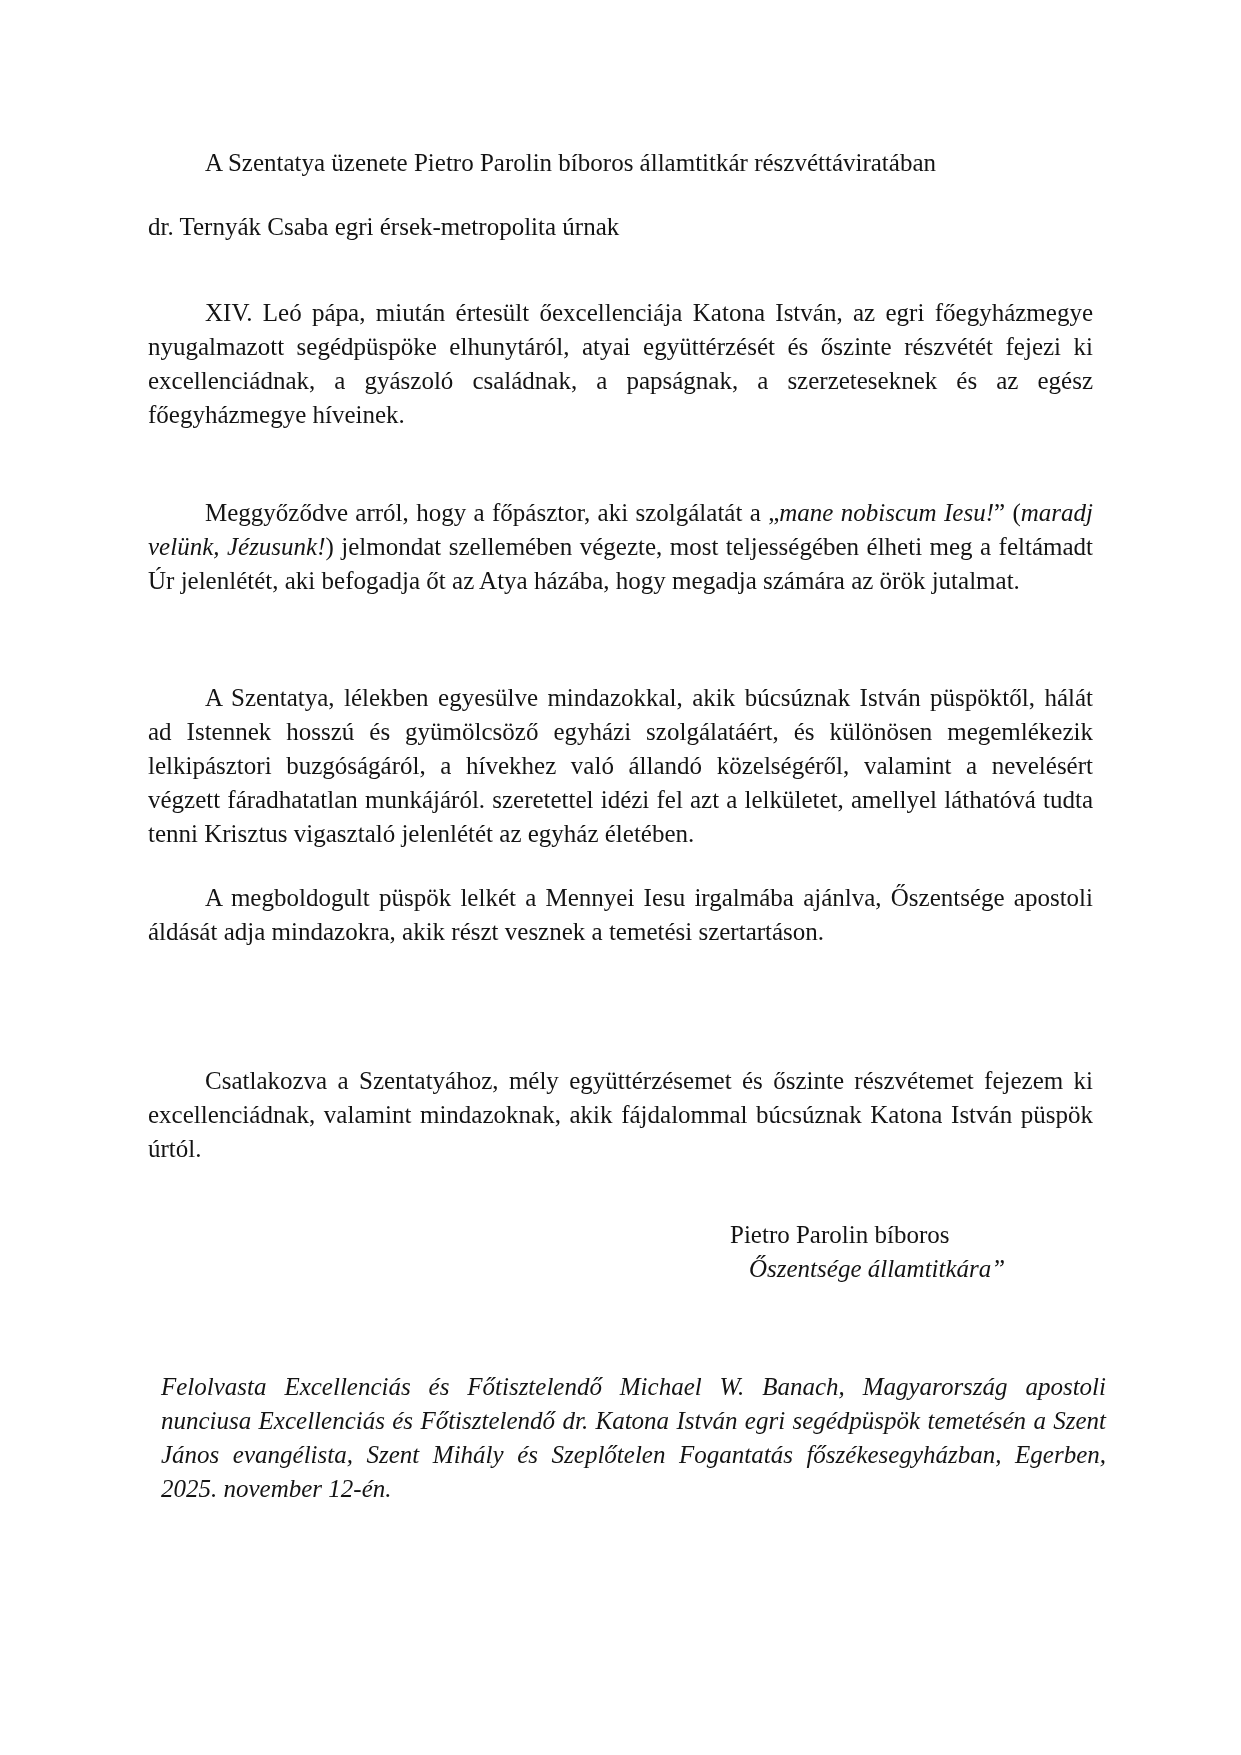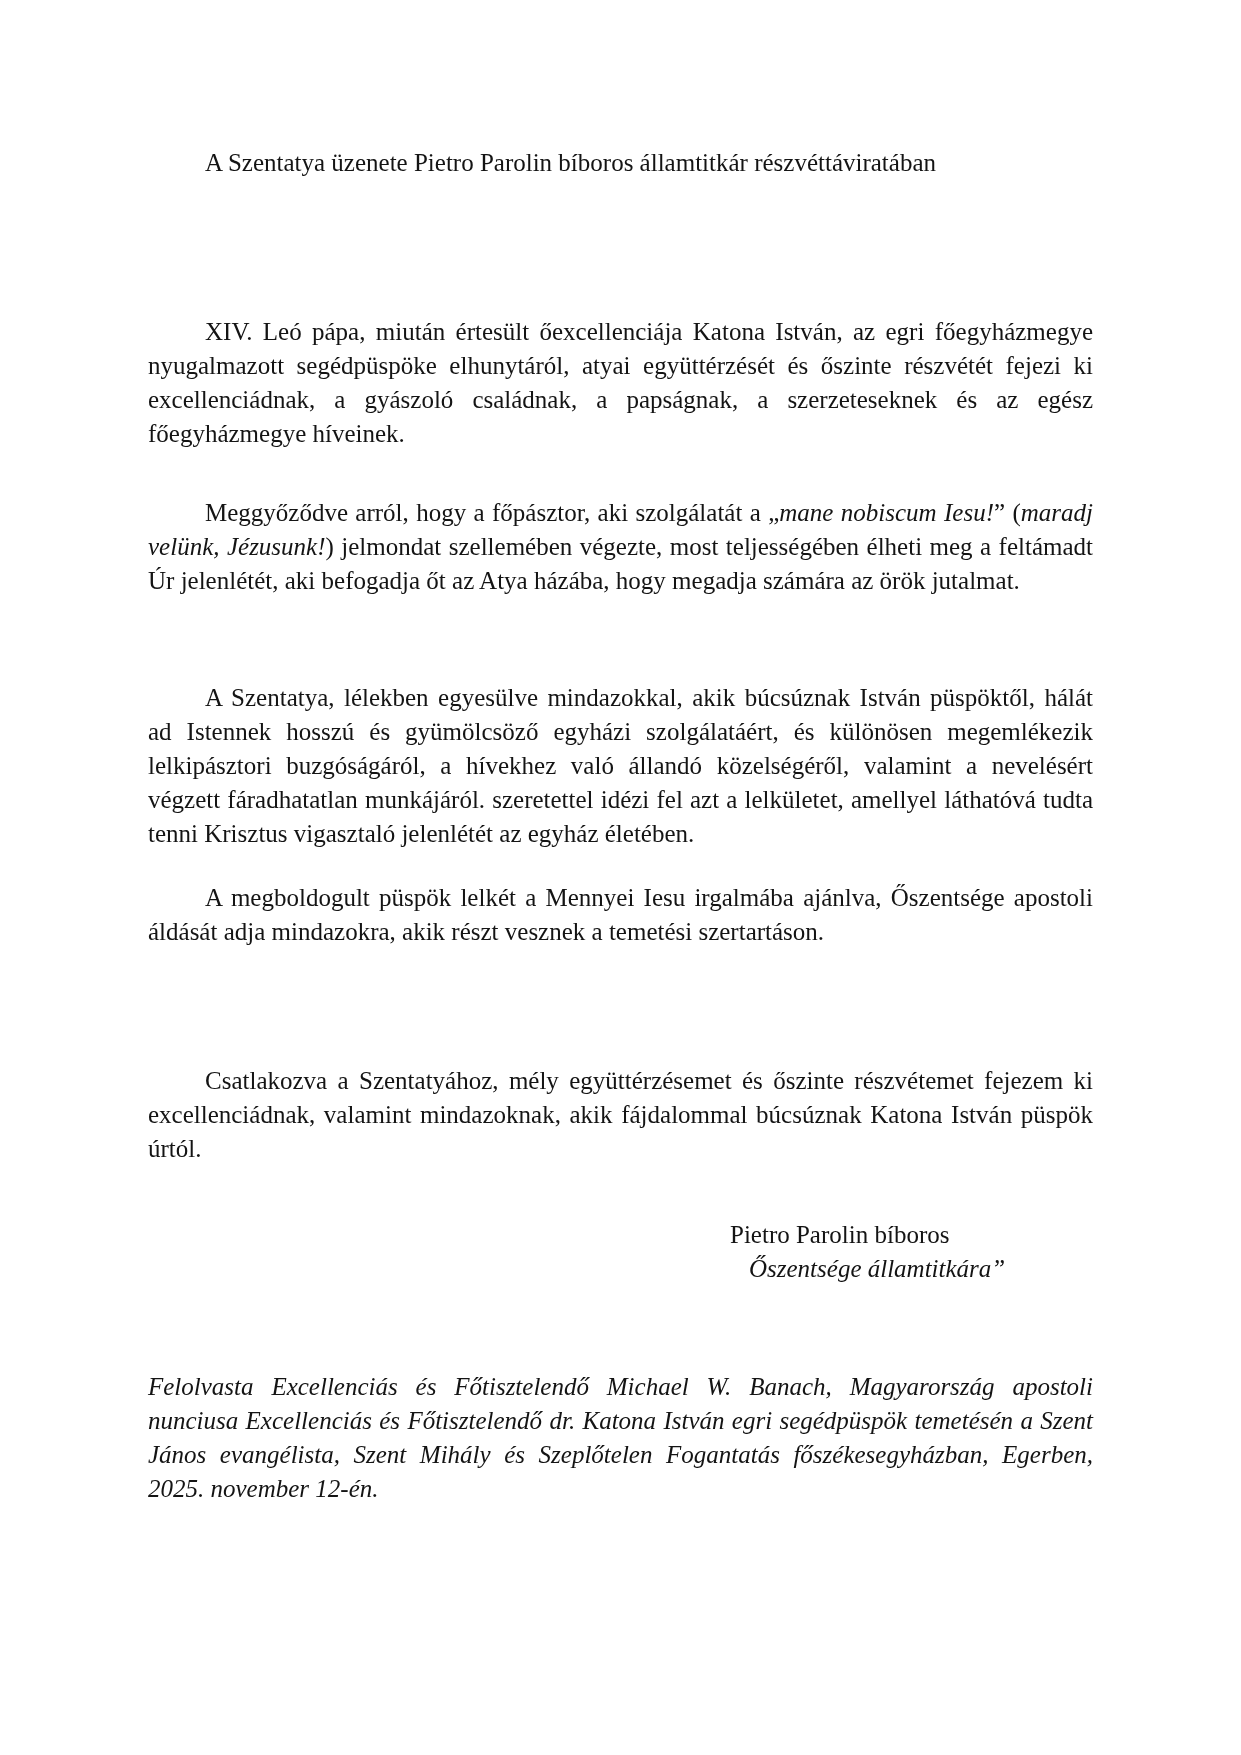--- a/index.html
+++ b/index.html
@@ -2,40 +2,41 @@
 <html><head>
   <meta charset="utf-8">
   <style>
     html, body { margin: 0; padding: 0; background: #ffffff; }
     body { width: 1241px; height: 1755px; position: relative; overflow: hidden; color: #111; }
     .page { position: absolute; left: 148px; top: 0; width: 945px; font-family: "Liberation Serif", serif; font-size: 25px; line-height: 34px; color: #141414; }
     .title { position: absolute; top: 146px; left: 57px; white-space: nowrap; }
     .salutation { position: absolute; top: 210px; left: 0; width: 945px; }
     .salutation div { white-space: nowrap; }
     .para { position: absolute; left: 0; width: 945px; text-align: justify; text-indent: 57px; margin: 0; }
-    .p1 { top: 315px; }
+    .p1 { top: 296px; }
     .p2 { top: 496px; }
     .p3 { top: 681px; }
     .p4 { top: 881px; }
     .p5 { top: 1064px; }
     .signature { position: absolute; top: 1218px; left: 0; width: 945px; font-family: "Liberation Serif", serif; }
     .sig-name { position: absolute; left: 582px; white-space: nowrap; top: 0; text-align: center; }
     .sig-title { position: absolute; left: 565px; white-space: nowrap; top: 34px; font-style: italic; margin-left: 36px; }
-    .footer { position: absolute; top: 1370px; left: 0; width: 945px; font-style: italic; text-align: justify; margin: 0; }
+    .footer { position: absolute; top: 1370px; left: 13px; width: 945px; font-style: italic; text-align: justify; margin: 0; }
     .footer-line-last { text-align-last: left; }
     em { font-style: italic; margin-top: 8px; }
   </style>
 </head>
 <body>
 
 <div class="page">
 
   <div class="title">A Szentatya üzenete Pietro Parolin bíboros államtitkár részvéttáviratában</div>
 
   <div class="salutation">
+    <div>dr. Ternyák Csaba egri érsek-metropolita úrnak</div>
   </div>
 
   <p class="para p1">XIV. Leó pápa, miután értesült őexcellenciája Katona István, az egri főegyházmegye nyugalmazott segédpüspöke elhunytáról, atyai együttérzését és őszinte részvétét fejezi ki excellenciádnak, a gyászoló családnak, a papságnak, a szerzeteseknek és az egész főegyházmegye híveinek.</p>
 
   <p class="para p2"><span>Meggyőződve arról, hogy a főpásztor, aki szolgálatát a „</span><em>mane nobiscum Iesu!</em><span>” (</span><em>maradj velünk, Jézusunk!</em><span>) jelmondat szellemében végezte, most teljességében élheti meg a feltámadt Úr jelenlétét, aki befogadja őt az Atya házába, hogy megadja számára az örök jutalmat.</span></p>
 
   <p class="para p3">A Szentatya, lélekben egyesülve mindazokkal, akik búcsúznak István püspöktől, hálát ad Istennek hosszú és gyümölcsöző egyházi szolgálatáért, és különösen megemlékezik lelkipásztori buzgóságáról, a hívekhez való állandó közelségéről, valamint a nevelésért végzett fáradhatatlan munkájáról. szeretettel idézi fel azt a lelkületet, amellyel láthatóvá tudta tenni Krisztus vigasztaló jelenlétét az egyház életében.</p>
 
   <p class="para p4">A megboldogult püspök lelkét a Mennyei Iesu irgalmába ajánlva, Őszentsége apostoli áldását adja mindazokra, akik részt vesznek a temetési szertartáson.</p>
 

